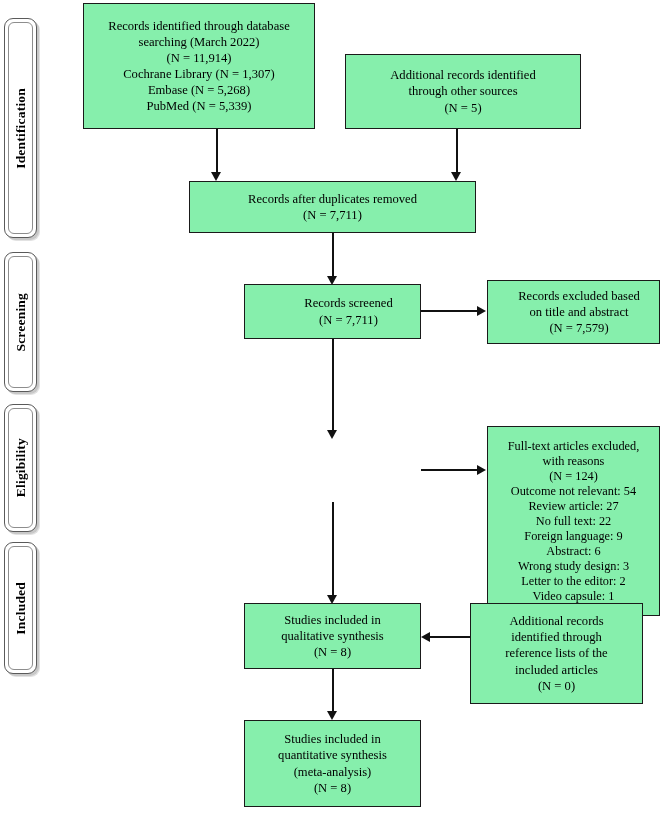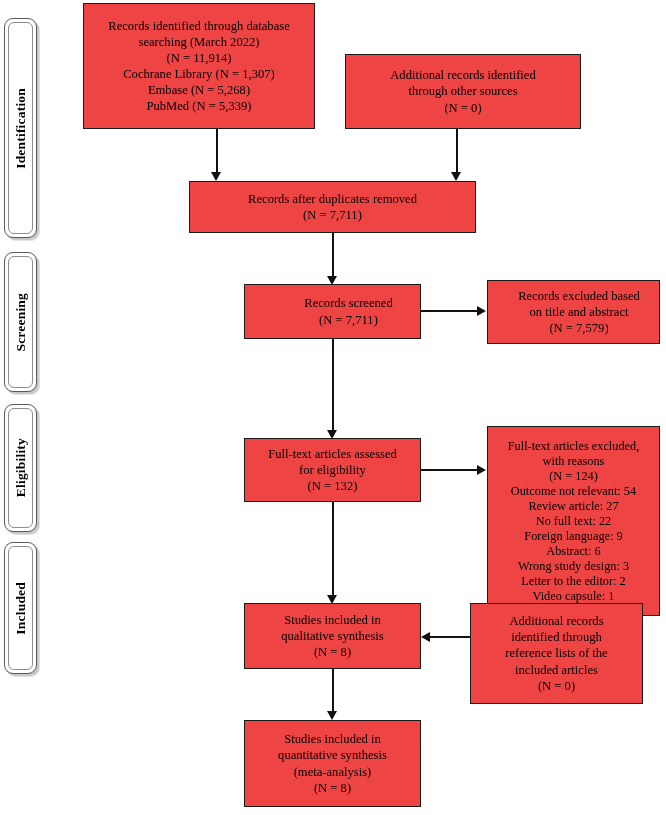--- a/index.html
+++ b/index.html
@@ -45,21 +45,21 @@
     font-size: 13.5px;
     letter-spacing: 0.2px;
     white-space: nowrap;
     line-height: 1;
   }
 
   
   .box {
     position: absolute;
     box-sizing: border-box;
-    background: #ef4444;
+    background: #86efac;
     border: 1.4px solid #1a1a1a;
     display: flex;
     align-items: center;
     justify-content: center;
     text-align: center;
     padding: 2px 5px;
   }
   .box .lines {
     font-size: 12.6px;
     line-height: 1.28;
@@ -125,21 +125,21 @@
 searching (March 2022)
 (N = 11,914)
 Cochrane Library (N = 1,307)
 Embase (N = 5,268)
 PubMed (N = 5,339)</span>
   </div>
 
   <div class="box" style="left:345px; top:54px; width:236px; height:75px;">
     <span class="lines">Additional records identified
 through other sources
-(N = 0)</span>
+(N = 5)</span>
   </div>
 
   <div class="vline" style="left:216px; top:129px; height:46px;"></div>
   <div class="arrow-down" style="left:211.3px; top:172px;"></div>
 
   <div class="vline" style="left:456px; top:129px; height:46px;"></div>
   <div class="arrow-down" style="left:451.3px; top:172px;"></div>
 
   <div class="box" style="left:189px; top:181px; width:287px; height:52px;justify-content:center;">
     <span class="lines">Records after duplicates removed
@@ -159,25 +159,20 @@
 
   <div class="box" style="left:487px; top:280px; width:173px; height:64px;padding-left:16px;">
     <span class="lines">Records excluded based
 on title and abstract
 (N = 7,579)</span>
   </div>
 
   <div class="vline" style="left:332px; top:339px; height:94px;"></div>
   <div class="arrow-down" style="left:327.3px; top:430px;"></div>
 
-  <div class="box" style="left:244px; top:438px; width:177px; height:64px;">
-    <span class="lines">Full-text articles assessed
-for eligibility
-(N = 132)</span>
-  </div>
 
   <div class="hline" style="left:421px; top:469px; width:58px;"></div>
   <div class="arrow-right" style="left:477px; top:464.5px;"></div>
 
   <div class="box tight" style="left:487px; top:378px; width:173px; height:190px;margin-top:48px;">
     <span class="lines">Full-text articles excluded,
 with reasons
 (N = 124)
 Outcome not relevant: 54
 Review article: 27

